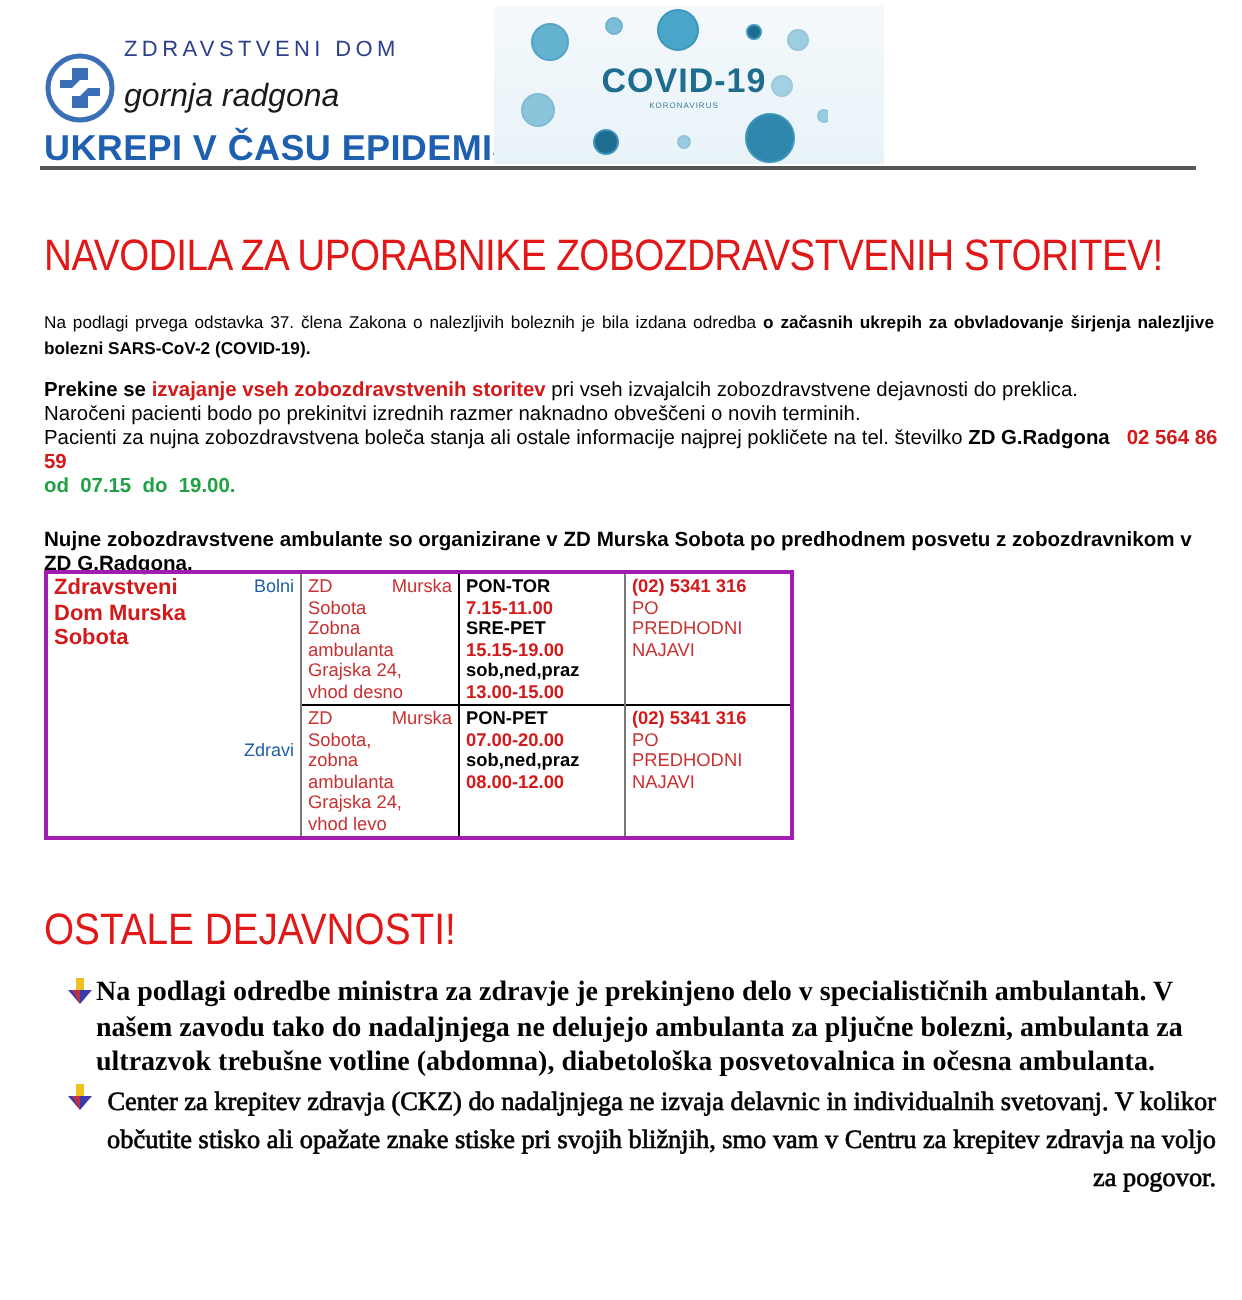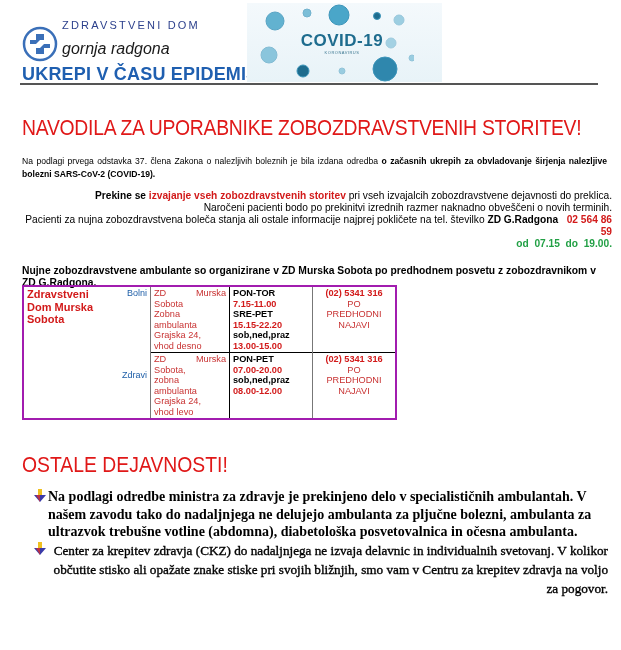--- a/index.html
+++ b/index.html
@@ -15,35 +15,35 @@
 
   .covid { left:247px; top:3px; width:167px; height:79px; background:linear-gradient(180deg,#f4f9fc,#e8f3f8); overflow:hidden;padding-left:28px; }
   .covid-title { left:0; top:28px; width:130px; text-align:center; font-size:17px; font-weight:bold; color:#1e6c8e; letter-spacing:0.5px; }
   .covid-sub { left:0; top:47px; width:130px; text-align:center; font-size:4px; color:#3c7891; letter-spacing:0.5px; }
 
   .title1 { left:22px; top:115px; font-size:22px; color:#e01818; transform:scaleX(0.88); transform-origin:left; white-space:nowrap; letter-spacing:-0.3px; }
 
   .p1 { left:22px; top:155px; width:585px; font-size:8.6px; line-height:13px; text-align:justify; }
   .p1 b { font-weight:bold; }
 
-  .p2 { left:22px; top:190px; width:590px; font-size:10.2px; line-height:12px;text-align:right; }
+  .p2 { left:22px; top:190px; width:590px; font-size:10.2px; line-height:12px; }
   .red { color:#d21a1a; }
   .green { color:#22a045; }
   .bold { font-weight:bold; }
 
   .p3 { left:22px; top:265px; width:590px; font-size:10.3px; line-height:11.5px; font-weight:bold; }
 
   
   .tbl { left:22px; top:285px; border-collapse:collapse; border:2px solid #a21caf; font-size:9.2px; line-height:10.5px; }
   .tbl td { vertical-align:top; padding:1px 3px; }
   .c-org { width:84px; color:#d21a1a; font-weight:bold; font-size:11px; line-height:12.5px; border-right:none; }
   .c-type { width:30px; text-align:right; color:#1f5fa8; font-size:9px; border-right:1px solid #777; }
   .c-addr { width:72px; color:#c83232; border-right:1px solid #000; }
   .c-time { width:76px; font-weight:bold; border-right:1px solid #777; }
-  .c-tel { width:76px; color:#c83232; text-align:center; }
+  .c-tel { width:76px; color:#c83232; text-align:left; }
   .row-sep td.c-addr, .row-sep td.c-time, .row-sep td.c-tel { border-top:1px solid #000; }
   .justify { text-align:justify; text-align-last:justify; }
   .tel { font-weight:bold; color:#d21a1a; }
 
   .title2 { left:22px; top:452px; font-size:22px; color:#e01818; transform:scaleX(0.88); transform-origin:left; white-space:nowrap; }
 
   .bullets { left:33px; top:488px; width:575px; font-family:"Liberation Serif", serif; font-weight:bold; font-size:14px; line-height:17.5px; }
   .bullet { position:relative; padding-left:15px; }
   .bullet .arrow { position:absolute; left:0; top:1px; width:14px; height:14px; }
   .sans { font-family:Liberation Serif, serif; font-weight:normal; font-size:13.2px; line-height:19px;text-align:right; -webkit-text-stroke:0.35px #000; }
@@ -110,21 +110,21 @@
       <div>Sobota</div>
       <div>Zobna</div>
       <div>ambulanta</div>
       <div>Grajska 24,</div>
       <div>vhod desno</div>
     </td>
     <td class="c-time">
       <div>PON-TOR</div>
       <div class="red">7.15-11.00</div>
       <div>SRE-PET</div>
-      <div class="red">15.15-22.20</div>
+      <div class="red">15.15-19.00</div>
       <div>sob,ned,praz</div>
       <div class="red">13.00-15.00</div>
     </td>
     <td class="c-tel">
       <div class="tel">(02) 5341 316</div>
       <div>PO</div>
       <div>PREDHODNI</div>
       <div>NAJAVI</div>
     </td>
   </tr>

